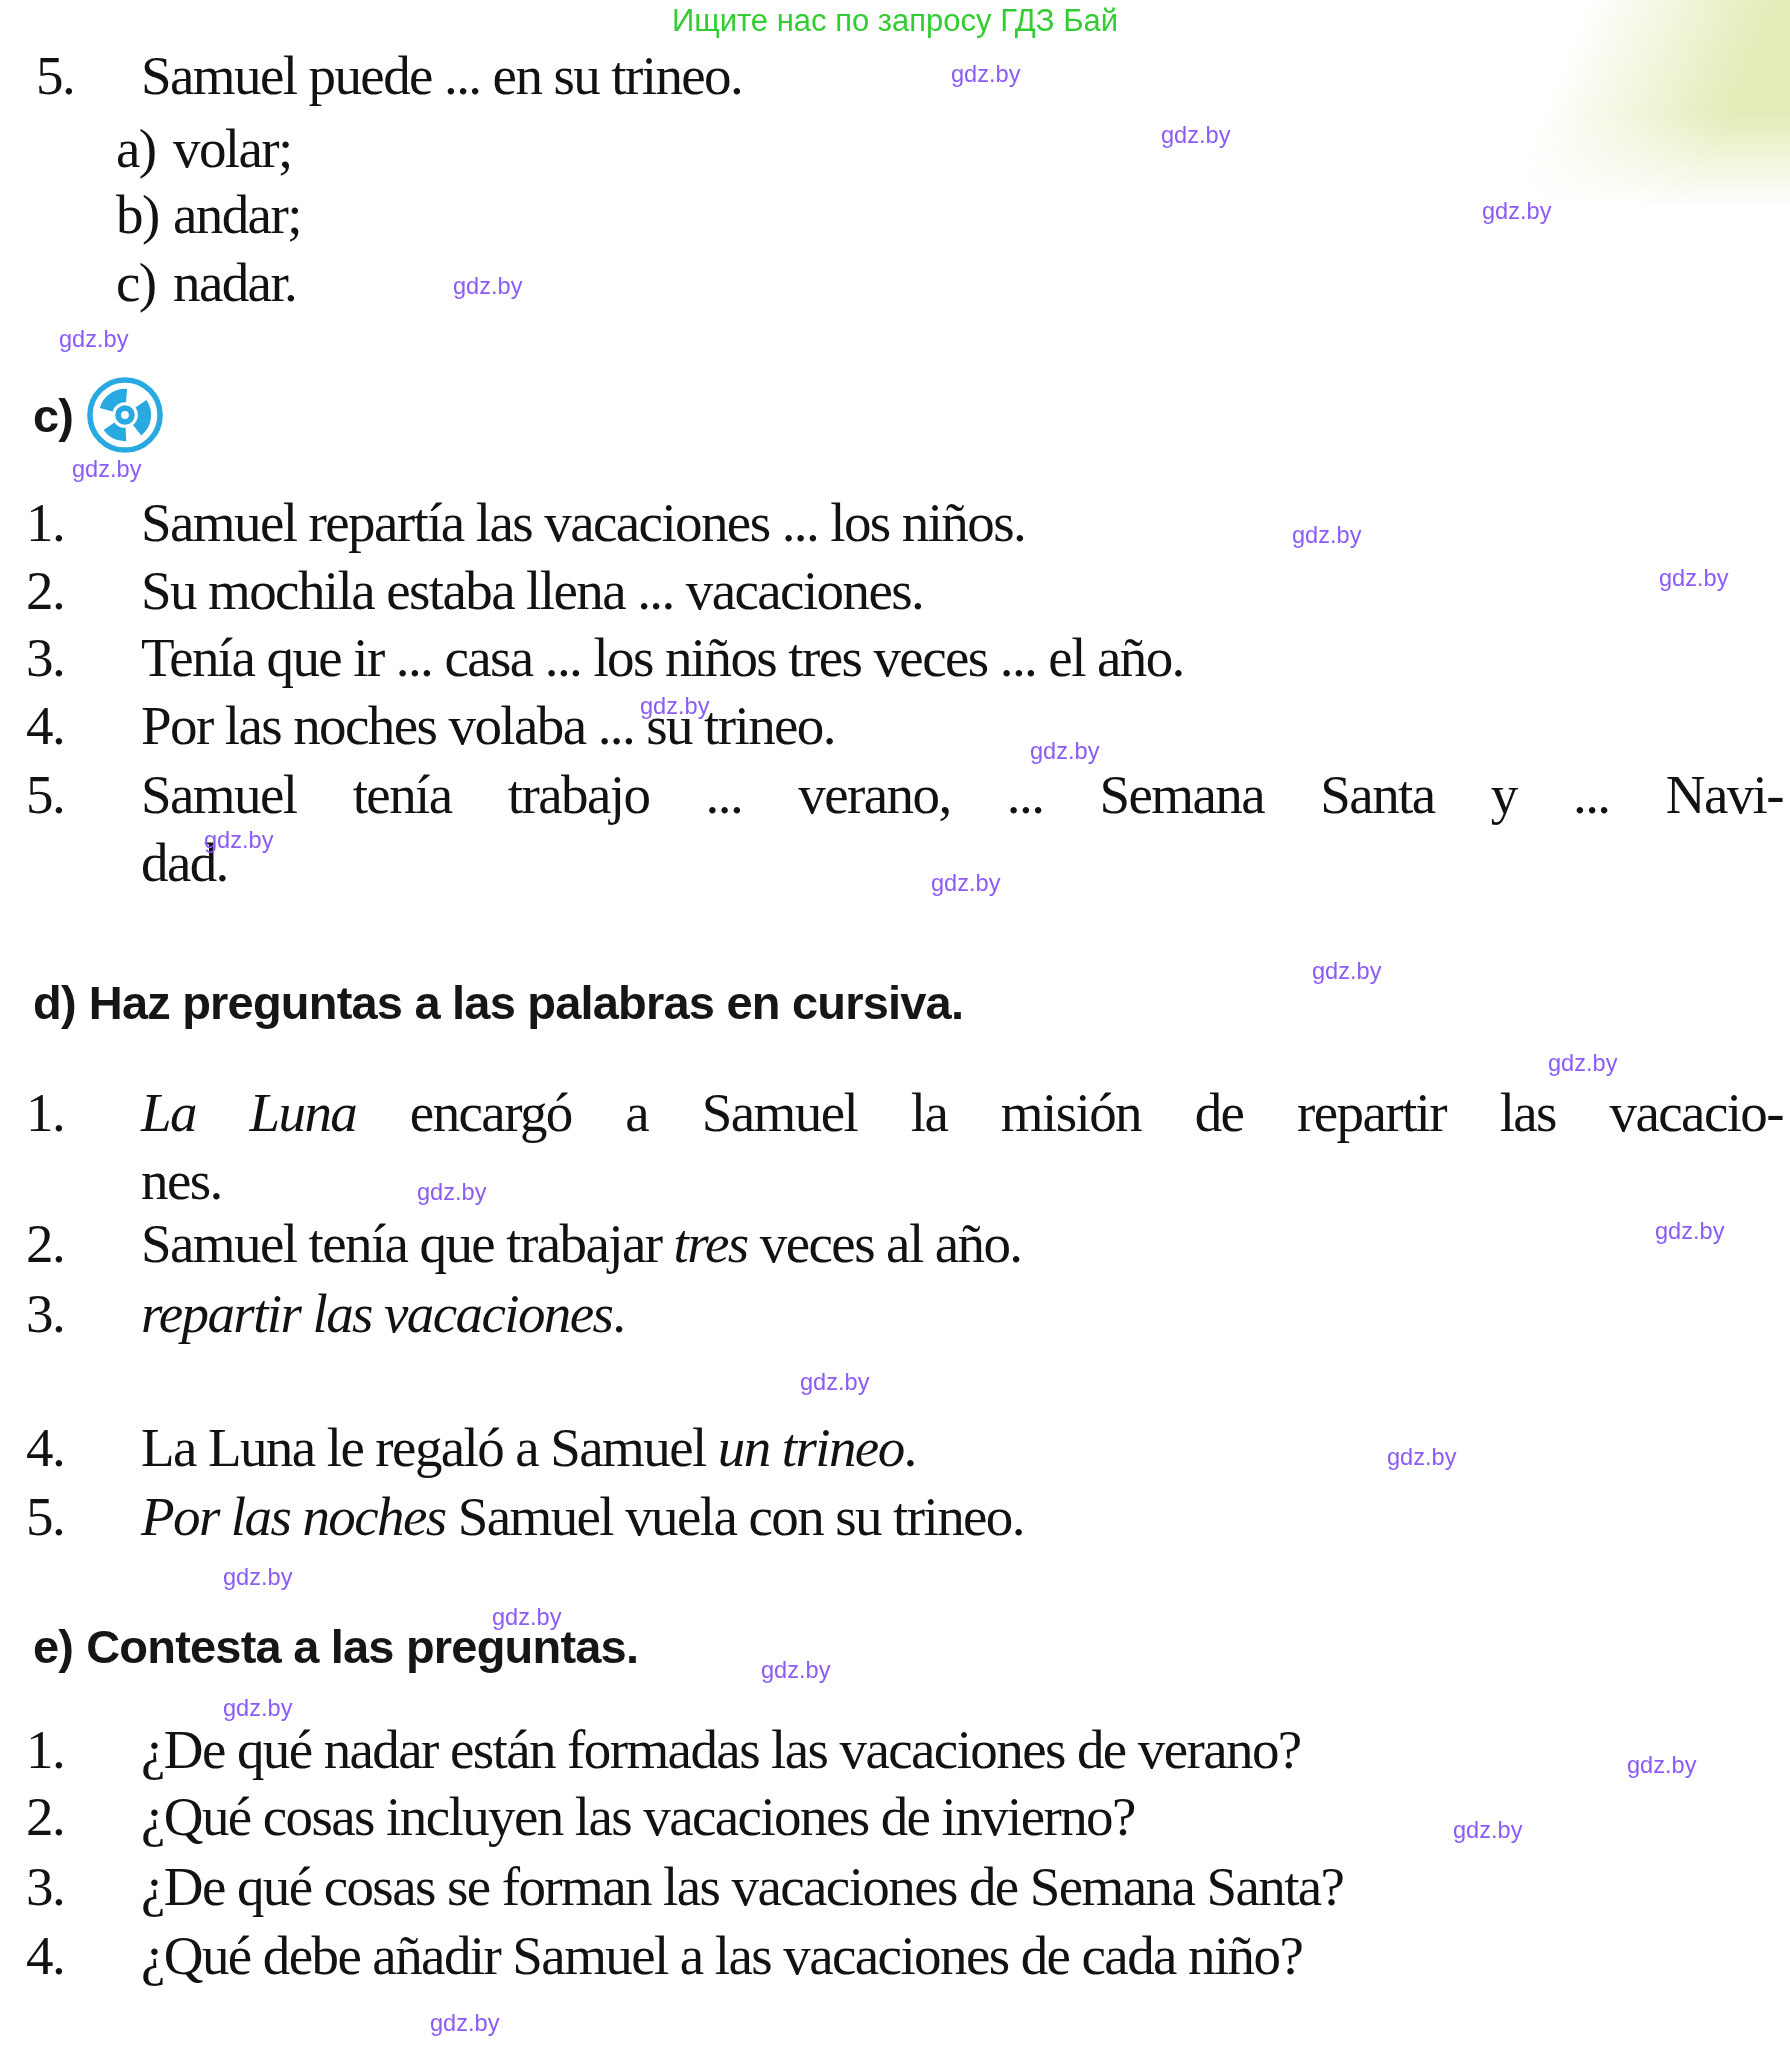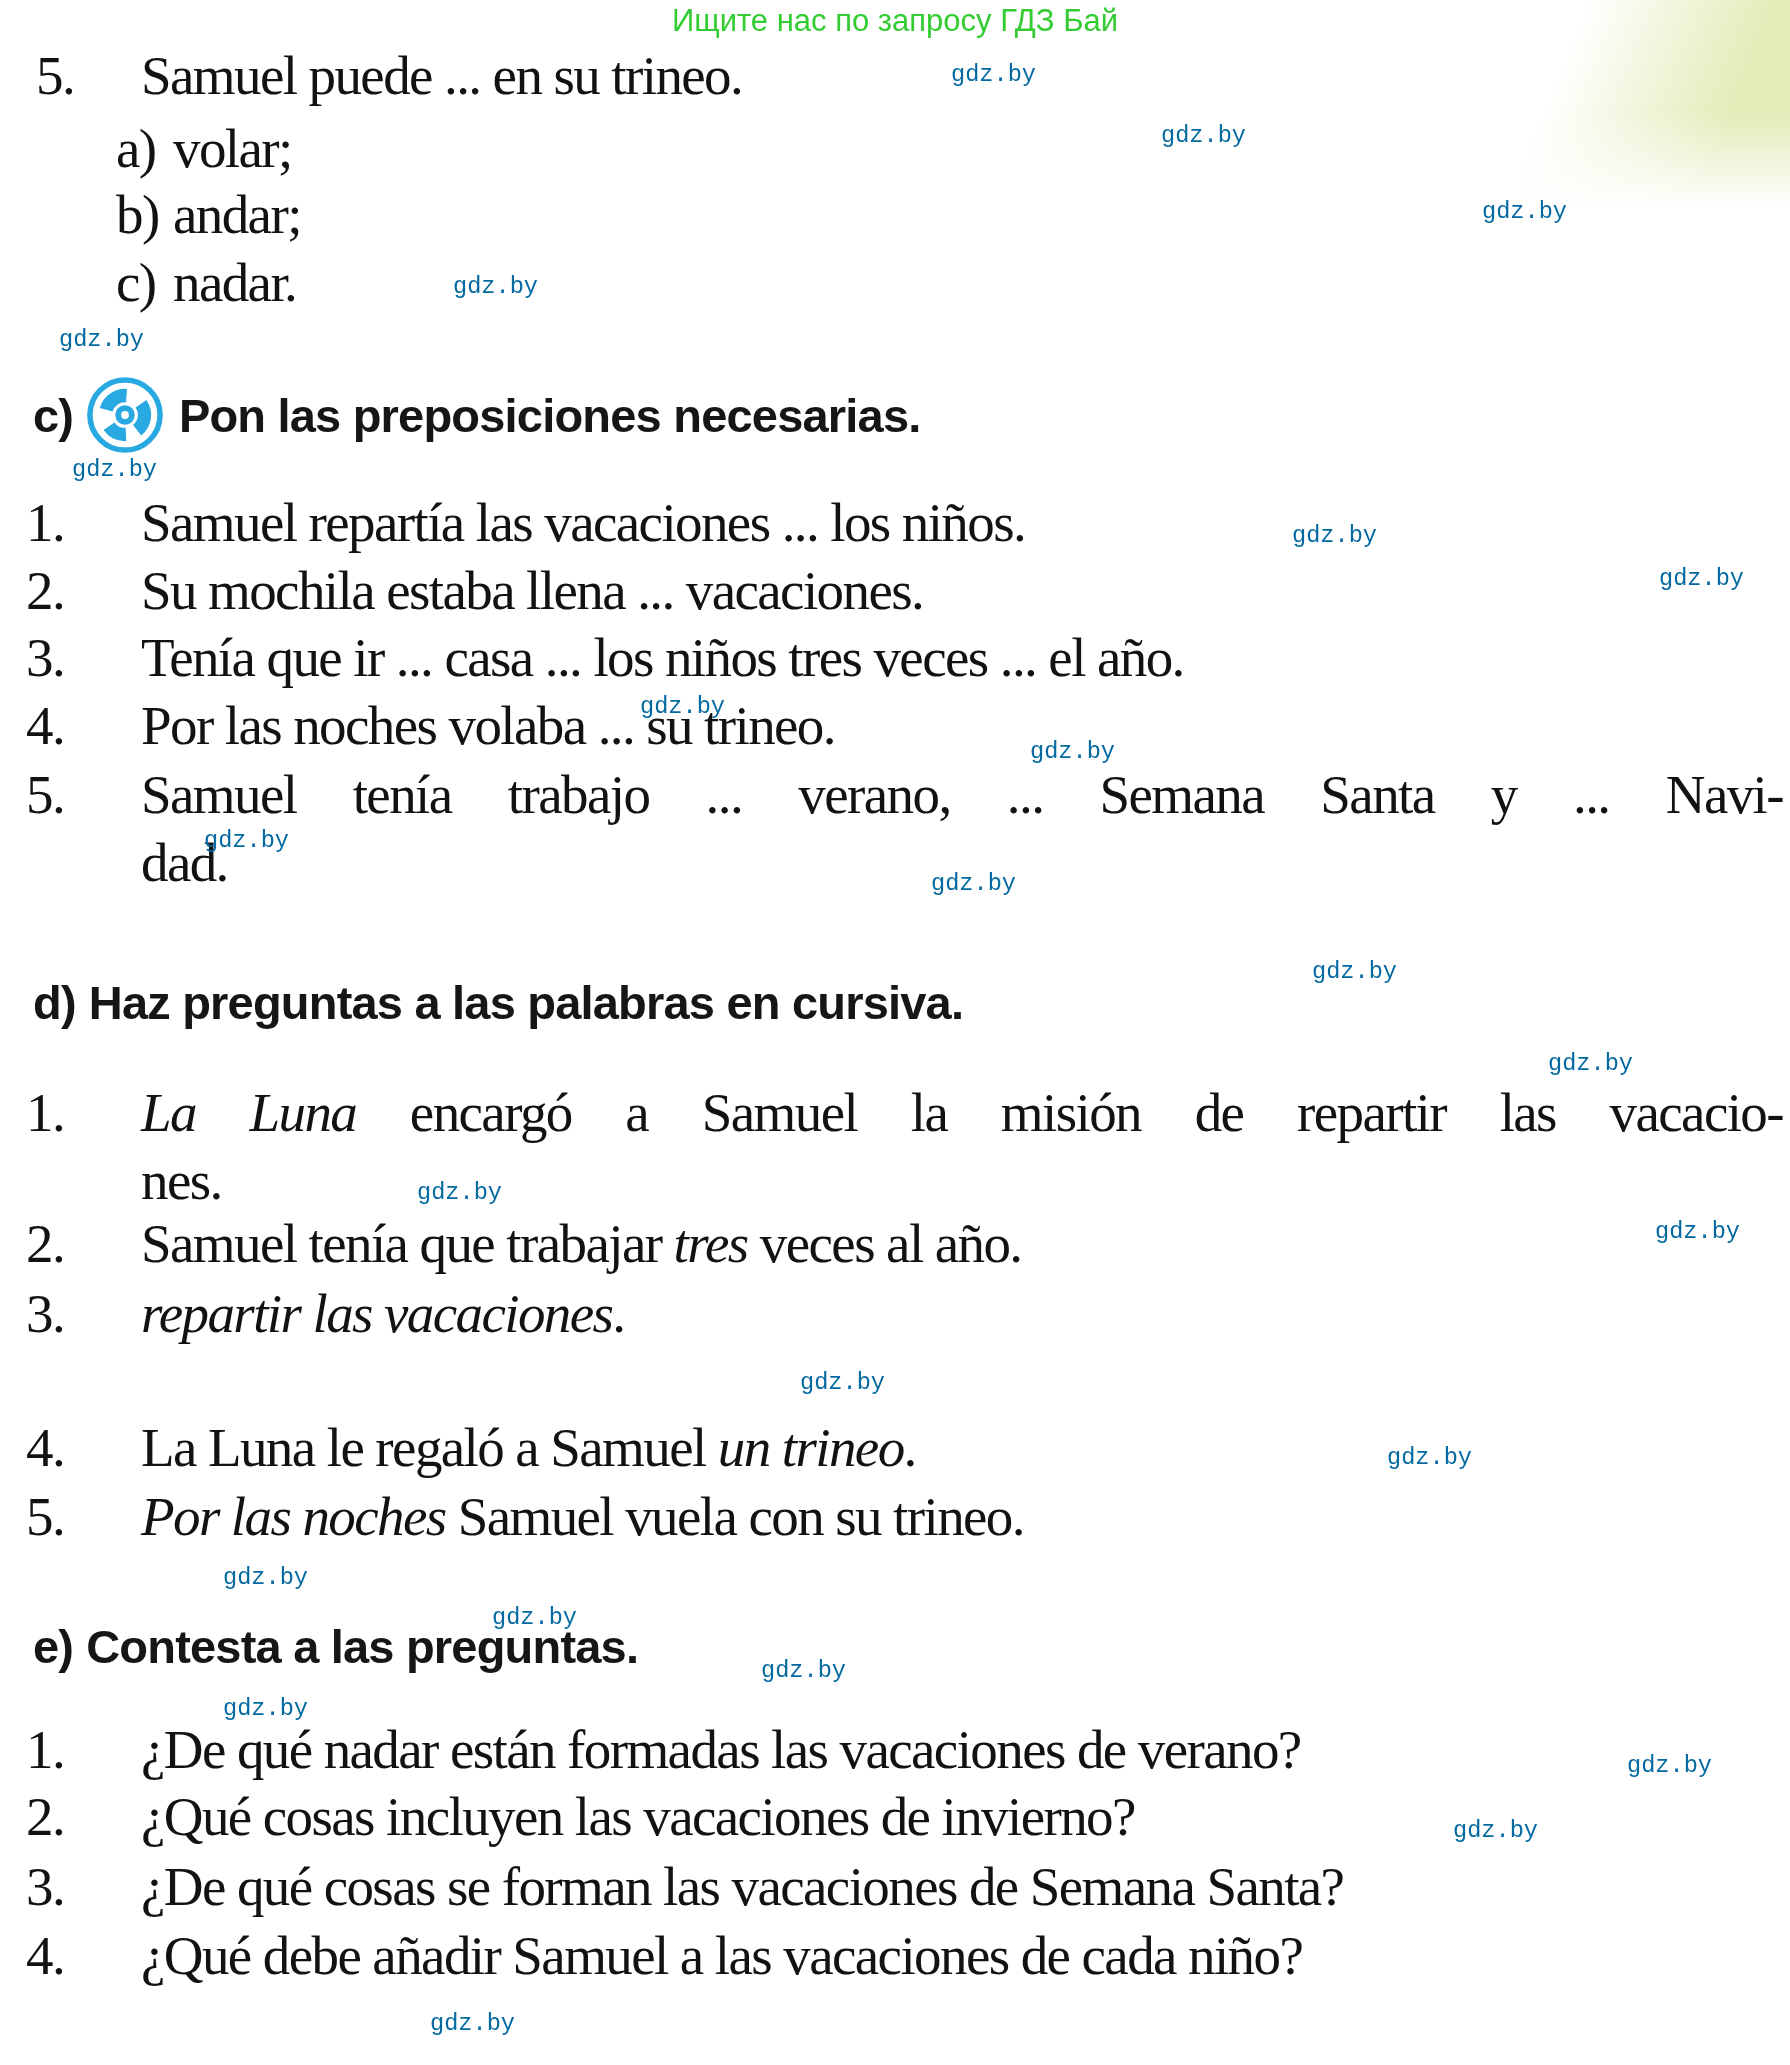--- a/index.html
+++ b/index.html
@@ -45,23 +45,23 @@
     position:absolute; left:33px;
     display:flex; align-items:center;
     font-family:"Liberation Sans", sans-serif;
     font-weight:700; font-size:47px; letter-spacing:-0.8px;
     color:#161616; white-space:nowrap;
   }
   .sec-header .sec-label{ margin-right:13px; }
   .cd-icon{ width:78px; height:78px; margin-right:14.7px; flex:0 0 auto; }
   .wm{
     position:absolute;
-    font-family:Liberation Mono, monospace;
+    font-family:Liberation Sans, sans-serif;
     font-size:23.6px; letter-spacing:0;
-    color:#0369a1; white-space:nowrap;
+    color:#8b5cf6; white-space:nowrap;
   }
   .footer{
     position:absolute; top:2010px; left:0; width:100%;
     text-align:center;
     font-family:"Liberation Sans", sans-serif;
     font-size:29px;
     color:#4b1a8d;
   }
 </style>
 </head>
@@ -94,21 +94,20 @@
   </div>
 
   <div class="sec-header" style="top:376px;">
     <span class="sec-label">c)</span>
     <svg class="cd-icon" viewBox="-50 -50 100 100" xmlns="http://www.w3.org/2000/svg">
       <circle cx="0" cy="0" r="45" fill="none" stroke="#29a9e1" stroke-width="7"></circle>
       <circle cx="0" cy="0" r="25" fill="none" stroke="#29a9e1" stroke-width="17" pathLength="100" stroke-dasharray="24 10 16 14 22 14" transform="rotate(-35)"></circle>
       <circle cx="0" cy="0" r="12.5" fill="#29a9e1"></circle>
       <circle cx="0" cy="0" r="5" fill="#ffffff"></circle>
     </svg>
-    <span>Pon las preposiciones necesarias.</span>
   </div>
 
   <div class="li li-list serif w-full" style="top:489px;">
     <span class="num">1.</span>
     <div class="content">
         <div class="tline"><span>Samuel repartía las vacaciones ... los niños.</span></div>
       </div>
   </div>
   <div class="li li-list serif w-full" style="top:557px;">
     <span class="num">2.</span>

